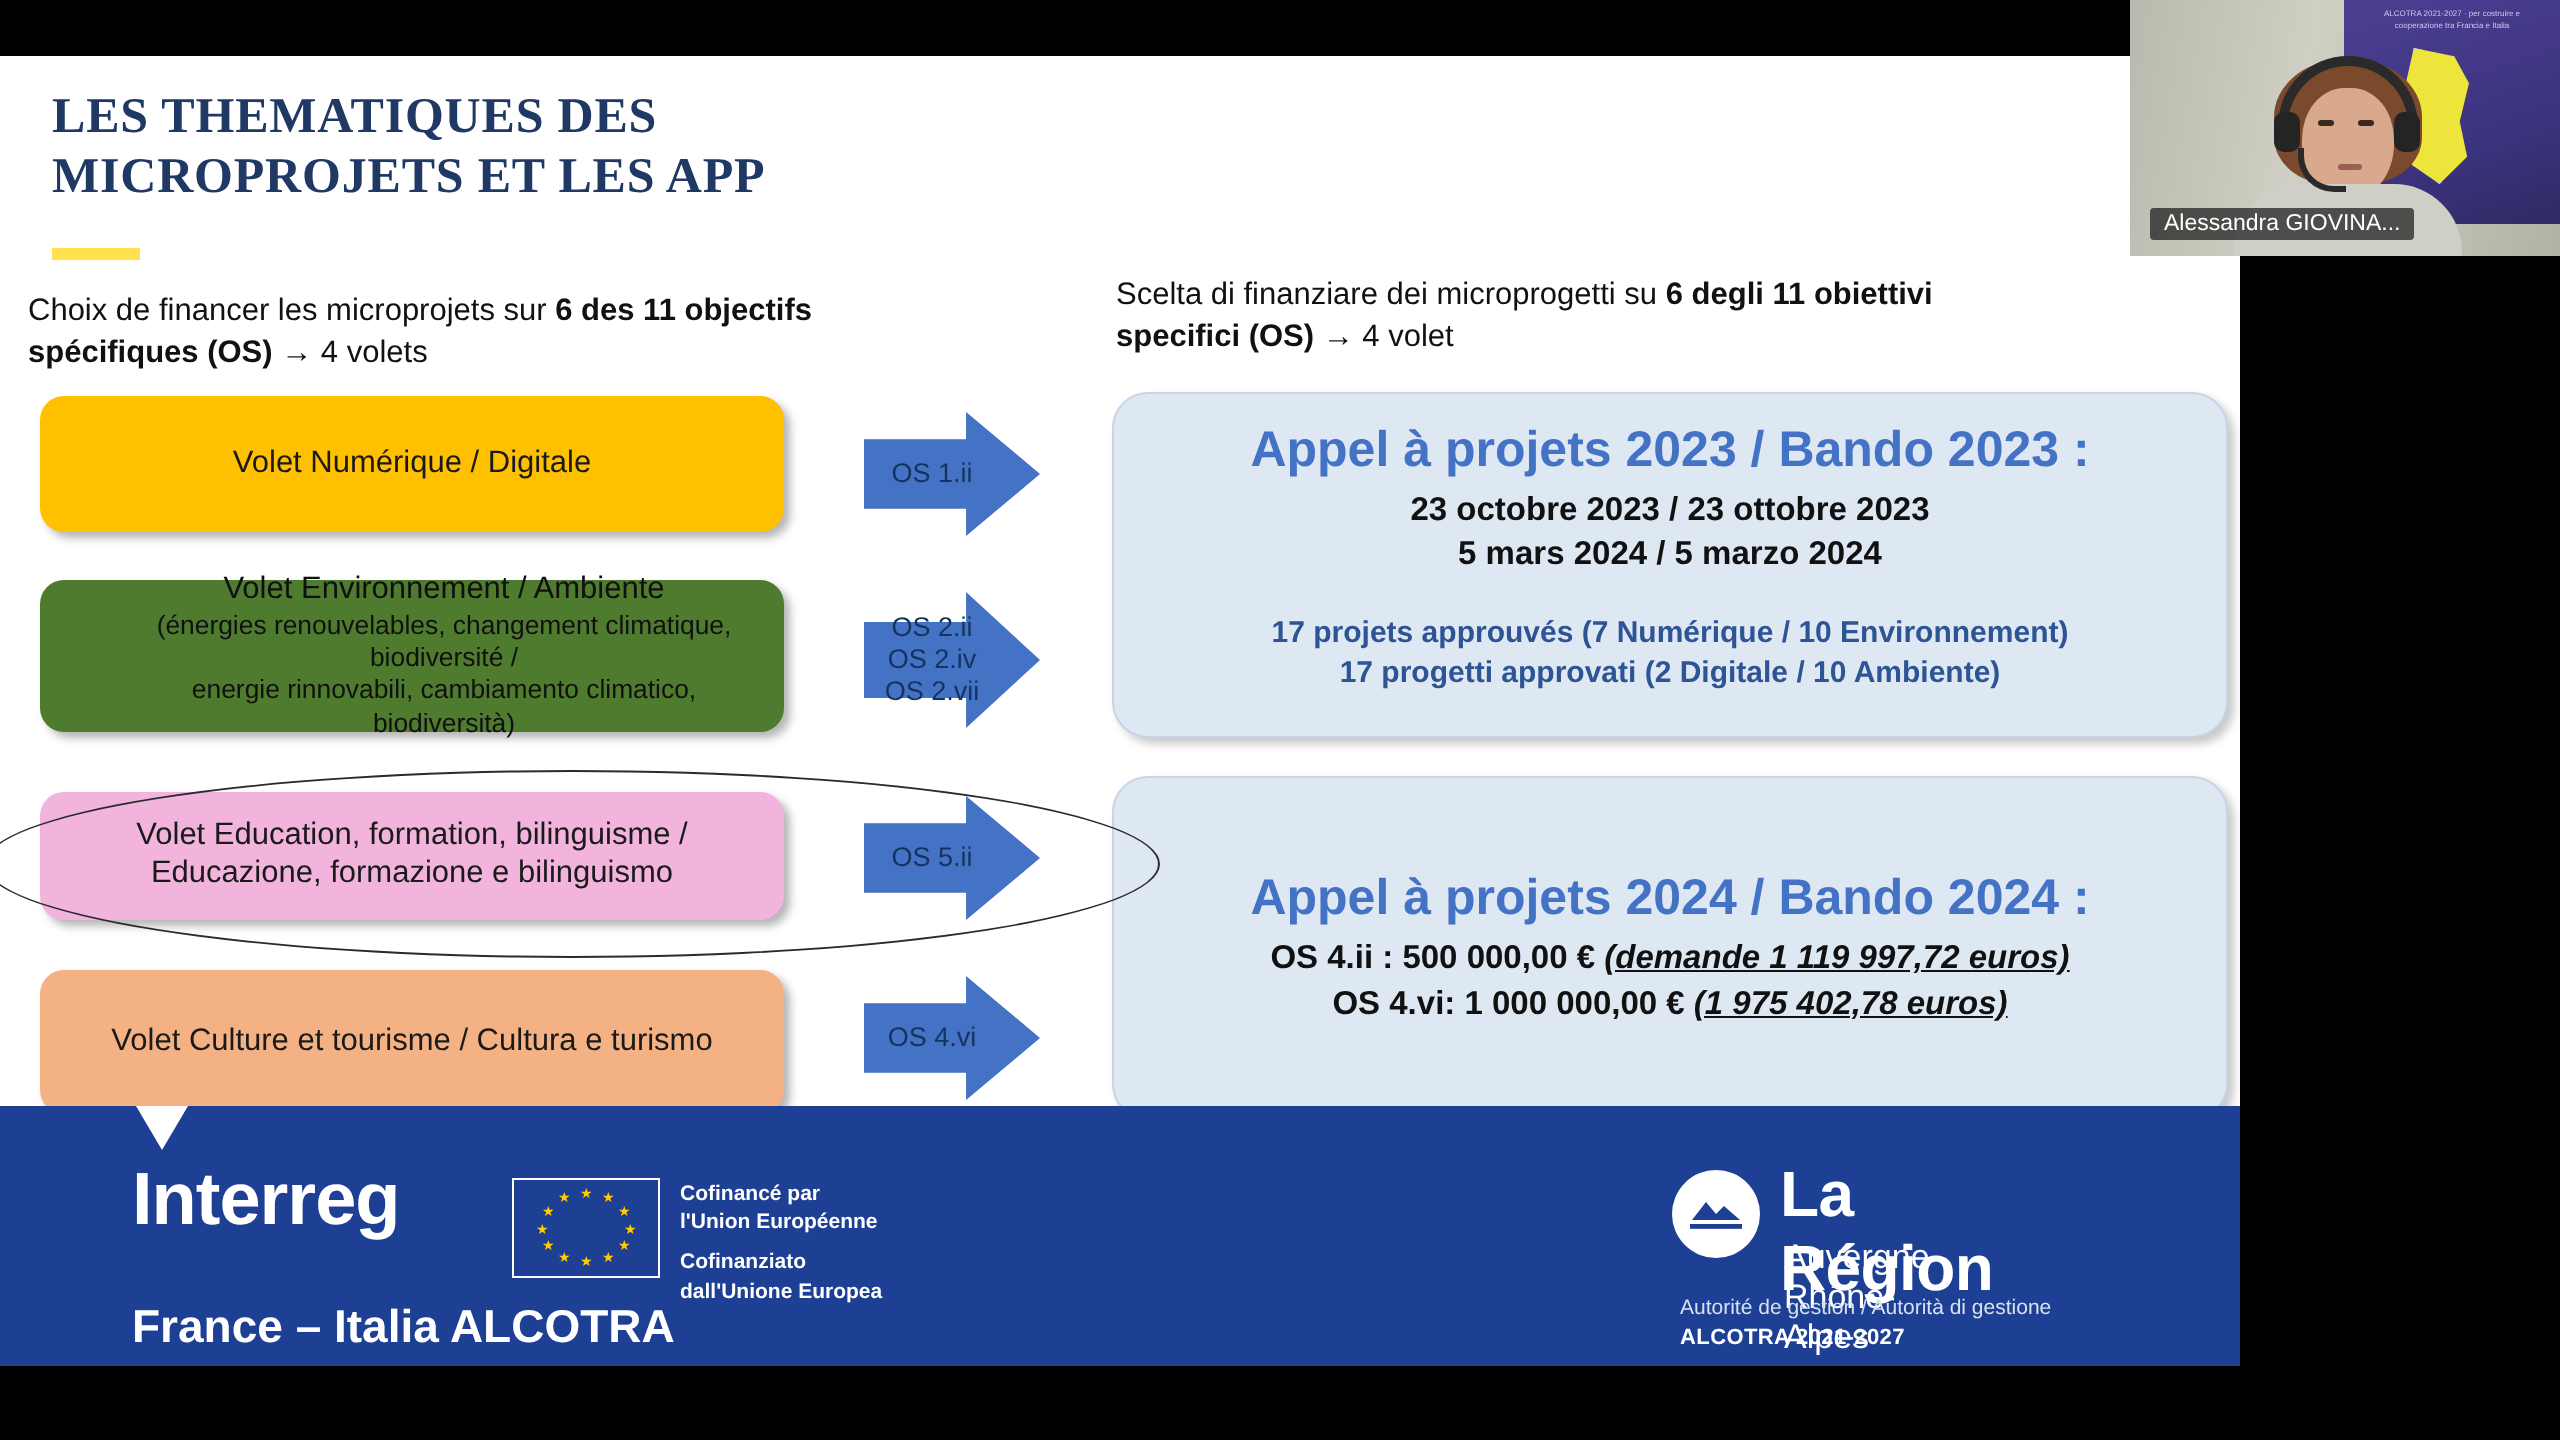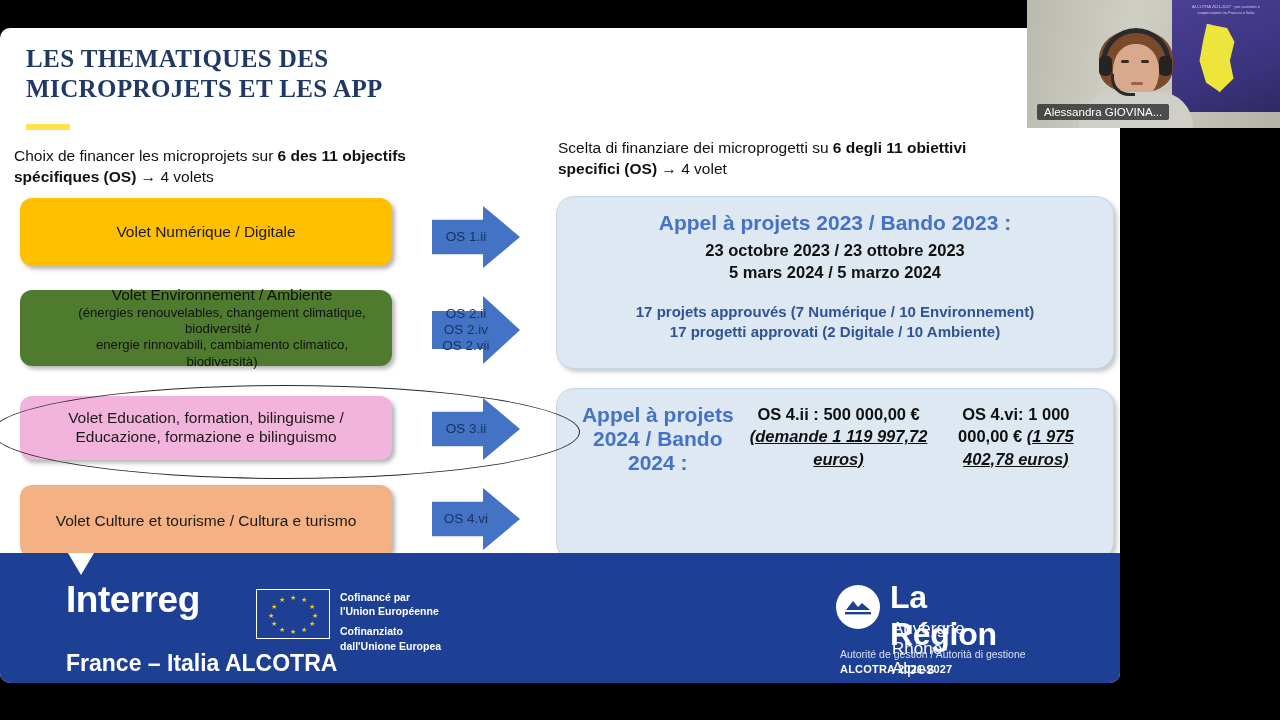--- a/index.html
+++ b/index.html
@@ -4,21 +4,21 @@
 <style>
   * { margin:0; padding:0; box-sizing:border-box; }
   html,body { width:1280px; height:720px; background:#000; overflow:hidden; }
   body { font-family:"Liberation Sans", sans-serif; }
 
   #stage { position:relative; width:1280px; height:720px; background:#000; }
 
   
   #slide {
     position:absolute; left:0; top:28px; width:1120px; height:655px;
-    background:#ffffff; overflow:hidden;border-radius:10px;
+    background:#ffffff; overflow:hidden;
   }
 
   
   .col-title {
     position:absolute;
     font-family:"Liberation Serif", serif;
     font-weight:bold;
     color:#1F3864;
     letter-spacing:.4px;
     line-height:1.18;
@@ -77,24 +77,24 @@
   
   .panel {
     position:absolute; left:556px; width:558px;
     background:#DEE8F2; border:1px solid #C6D4E4;
     border-radius:18px;
     box-shadow: 3px 3px 4px rgba(120,120,120,.4);
     text-align:center;
     padding:14px 16px;
   }
   #panel-2023 { top:168px; height:173px; }
-  #panel-2024 { top:360px; height:172px; display:flex; flex-direction:row; justify-content:center; }
+  #panel-2024 { top:360px; height:172px; display:flex; flex-direction:column; justify-content:center; }
 
   .panel-head {
-    color:#4472C4; font-size:21px; font-weight:bold; margin-bottom:4px;
+    color:#4472C4; font-size:25px; font-weight:bold; margin-bottom:4px;
   }
   .panel-line { color:#111; font-size:16.5px; font-weight:bold; line-height:1.35; }
   .panel-blue { color:#2E5496; font-size:15px; font-weight:bold; line-height:1.38; }
   .gap { height:18px; }
   .ital-u { font-style:italic; text-decoration:underline; font-weight:bold;text-align:right; }
 
   
   #ellipse {
     position:absolute; left:-8px; top:357px; width:588px; height:94px;
     border:1.6px solid #2b2b2b; border-radius:50%;
@@ -152,21 +152,21 @@
   #auth-line {
     position:absolute; left:840px; top:95px; color:#D9E0F0; font-size:10.5px;
   }
   #auth-prog {
     position:absolute; left:840px; top:110px; color:#fff; font-size:11px; font-weight:bold;
     letter-spacing:.2px;
   }
 
   
   #webcam {
-    position:absolute; right:0; top:0; width:253px; height:128px;
+    position:absolute; right:0; top:0; width:215px; height:128px;
     overflow:hidden; background:#8a8a80;
   }
   #cam-wall {
     position:absolute; inset:0;
     background:linear-gradient(100deg,#b9b9ae 0%, #cfcfc4 40%, #b2b2a6 100%);
   }
   #cam-poster {
     position:absolute; right:0; top:0; width:108px; height:112px;
     background:linear-gradient(160deg,#4b3f92 0%, #3d3480 60%, #2f2a63 100%);
   }
@@ -264,21 +264,21 @@
       <div class="lbl">OS 1.ii</div>
     </div>
     <div class="arrow" id="arrow-2">
       <div class="shaft"></div>
       <div class="lbl" style="white-space:pre-line">OS 2.ii
 OS 2.iv
 OS 2.vii</div>
     </div>
     <div class="arrow" id="arrow-3">
       <div class="shaft"></div>
-      <div class="lbl">OS 3.ii</div>
+      <div class="lbl">OS 5.ii</div>
     </div>
     <div class="arrow" id="arrow-4">
       <div class="shaft"></div>
       <div class="lbl">OS 4.vi</div>
     </div>
 
 
     <div class="intro" id="intro-right">
       <span>Scelta di finanziare dei microprogetti su </span><b>6 degli 11 obiettivi specifici (OS)</b><span> → 4 volet</span>
     </div>

